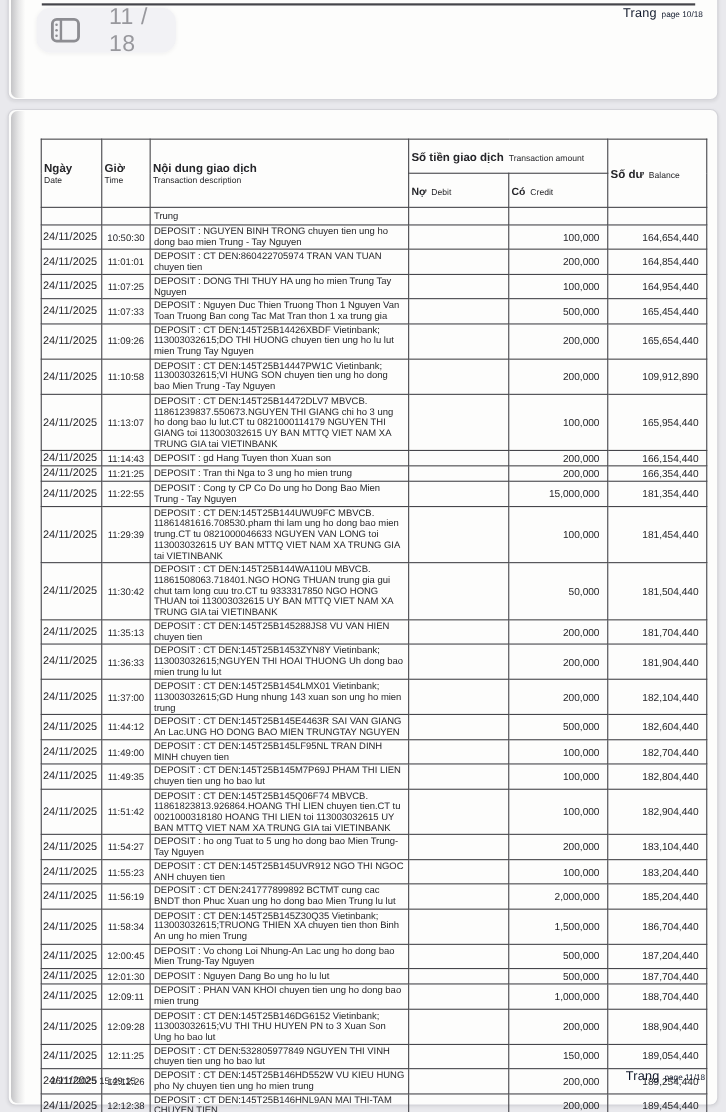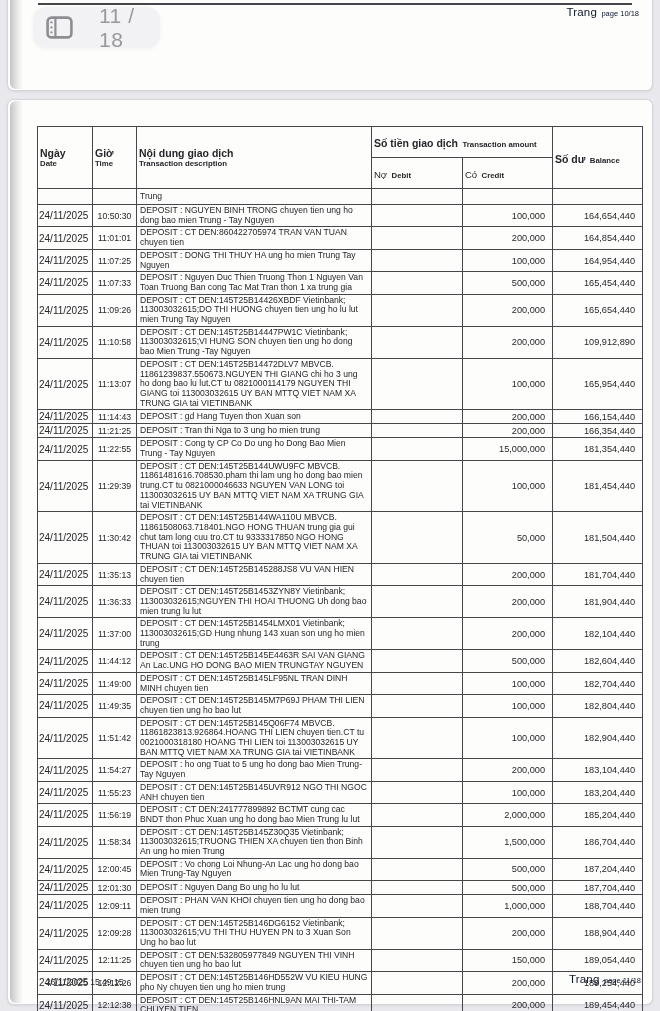--- a/index.html
+++ b/index.html
@@ -53,22 +53,22 @@
     position:absolute; left:29px; top:26px; width:605px;
     border-collapse:collapse; table-layout:fixed;
     border:1.6px solid #2e2e32;
   }
   .tx-table th, .tx-table td {
     border:1px solid #46464b;
     overflow:hidden;
   }
   .tx-table thead th { padding:6px 2px; vertical-align:middle; text-align:left; font-weight:normal; }
   .hv  { font-weight:bold; font-size:10.5px; }
-  .hv2 { font-weight:normal; font-size:9.5px; }
-  .he  { font-size:7.8px;font-weight:bold; }
+  .hv2 { font-weight:bold; font-size:9.5px; }
+  .he  { font-size:7.8px; }
   .thr1 { height:24px; }
   .thr2 { height:16px; }
   .c-date { text-align:left; font-size:10px; }
   .c-time { text-align:center; font-size:8.7px; }
   .c-desc { text-align:left; font-size:8.6px; line-height:9.7px; padding:1px 3px; word-wrap:break-word;margin-left:26px; }
   .c-amt  { text-align:right; font-size:9.2px; padding-right:7px; }
   .cont-row td { height:13px; }
 </style>
 </head>
 <body>

